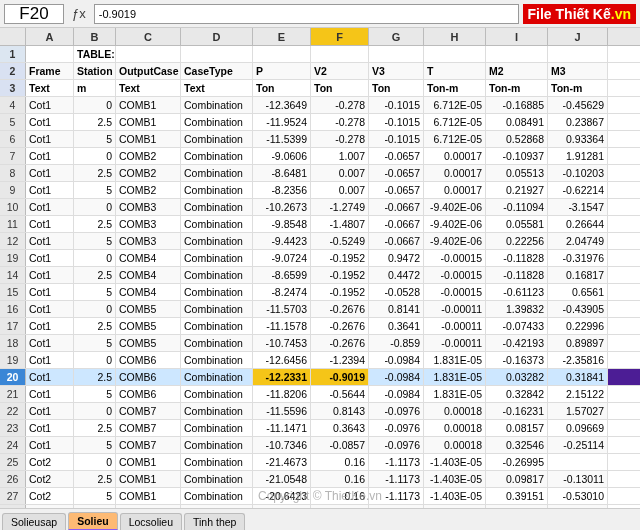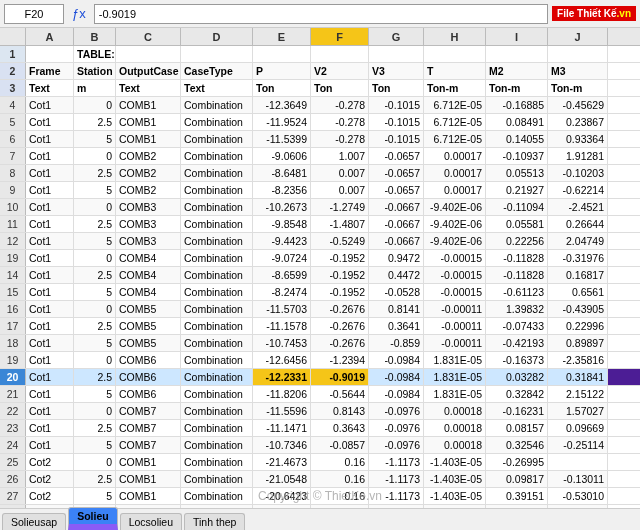--- a/index.html
+++ b/index.html
@@ -13,42 +13,42 @@
       background: #f0f0f0;
       border-bottom: 1px solid #ccc;
       padding: 0 4px;
       gap: 4px;
     }
     #cell-name-box {
       width: 60px;
       height: 20px;
       border: 1px solid #999;
       padding: 0 4px;
-      font-size: 11px;
+      font-size: 17px;
       text-align: center;
       background: #fff;
     }
     #formula-icon {
       font-size: 13px;
-      color: #1d4ed8;
+      color: #404040;
       padding: 0 4px;
       text-align: right;
     }
     #formula-bar {
       flex: 1;
       height: 20px;
       border: 1px solid #999;
       padding: 0 4px;
       font-size: 11px;
       background: #fff;
     }
     #logo {
       background: #d00;
       color: #fff;
-      font-size: 10px;
+      font-size: 14px;
       font-weight: bold;
       padding: 2px 5px;
       border-radius: 0;
       white-space: nowrap;
     }
     #logo span { color: #ff0; }
 
     
     #spreadsheet {
       width: 100%;
@@ -150,23 +150,23 @@
       padding: 2px 8px;
       border: 1px solid #bbb;
       border-bottom: none;
       background: #e0e0e0;
       font-size: 10.5px;
       cursor: pointer;
       border-radius: 3px 3px 0 0;
       text-align: center;
     }
     .sheet-tab.active {
-      background: #3b82f6;
-      font-weight: bold;
-      border-bottom: 6px solid #8b5cf6;
+      background: #fdba74;
+      font-weight: bold;
+      border-bottom: 1px solid #8b5cf6;
     }
     #copyright {
       position: absolute;
       bottom: 27px;
       left: 50%;
       transform: translateX(-50%);
       font-size: 12px;
       color: rgba(150,150,150,0.7);
       pointer-events: none;
     }
@@ -281,21 +281,21 @@
       <div class="row">
         <div class="cell row-num w-row">6</div>
         <div class="cell w-a">Cot1</div>
         <div class="cell w-b align-right">5</div>
         <div class="cell w-c">COMB1</div>
         <div class="cell w-d">Combination</div>
         <div class="cell w-e align-right">-11.5399</div>
         <div class="cell w-f align-right">-0.278</div>
         <div class="cell w-g align-right">-0.1015</div>
         <div class="cell w-h align-right">6.712E-05</div>
-        <div class="cell w-i align-right">0.14055</div>
+        <div class="cell w-i align-right">0.52868</div>
         <div class="cell w-j align-right">0.93364</div>
       </div>
       <div class="row">
         <div class="cell row-num w-row">7</div>
         <div class="cell w-a">Cot1</div>
         <div class="cell w-b align-right">0</div>
         <div class="cell w-c">COMB2</div>
         <div class="cell w-d">Combination</div>
         <div class="cell w-e align-right">-9.0606</div>
         <div class="cell w-f align-right">1.007</div>
@@ -334,21 +334,21 @@
         <div class="cell row-num w-row">10</div>
         <div class="cell w-a">Cot1</div>
         <div class="cell w-b align-right">0</div>
         <div class="cell w-c">COMB3</div>
         <div class="cell w-d">Combination</div>
         <div class="cell w-e align-right">-10.2673</div>
         <div class="cell w-f align-right">-1.2749</div>
         <div class="cell w-g align-right">-0.0667</div>
         <div class="cell w-h align-right">-9.402E-06</div>
         <div class="cell w-i align-right">-0.11094</div>
-        <div class="cell w-j align-right">-2.4521</div>
+        <div class="cell w-j align-right">-3.1547</div>
       </div>
       <div class="row">
         <div class="cell row-num w-row">11</div>
         <div class="cell w-a">Cot1</div>
         <div class="cell w-b align-right">2.5</div>
         <div class="cell w-c">COMB3</div>
         <div class="cell w-d">Combination</div>
         <div class="cell w-e align-right">-9.8548</div>
         <div class="cell w-f align-right">-1.4807</div>
         <div class="cell w-g align-right">-0.0667</div>

